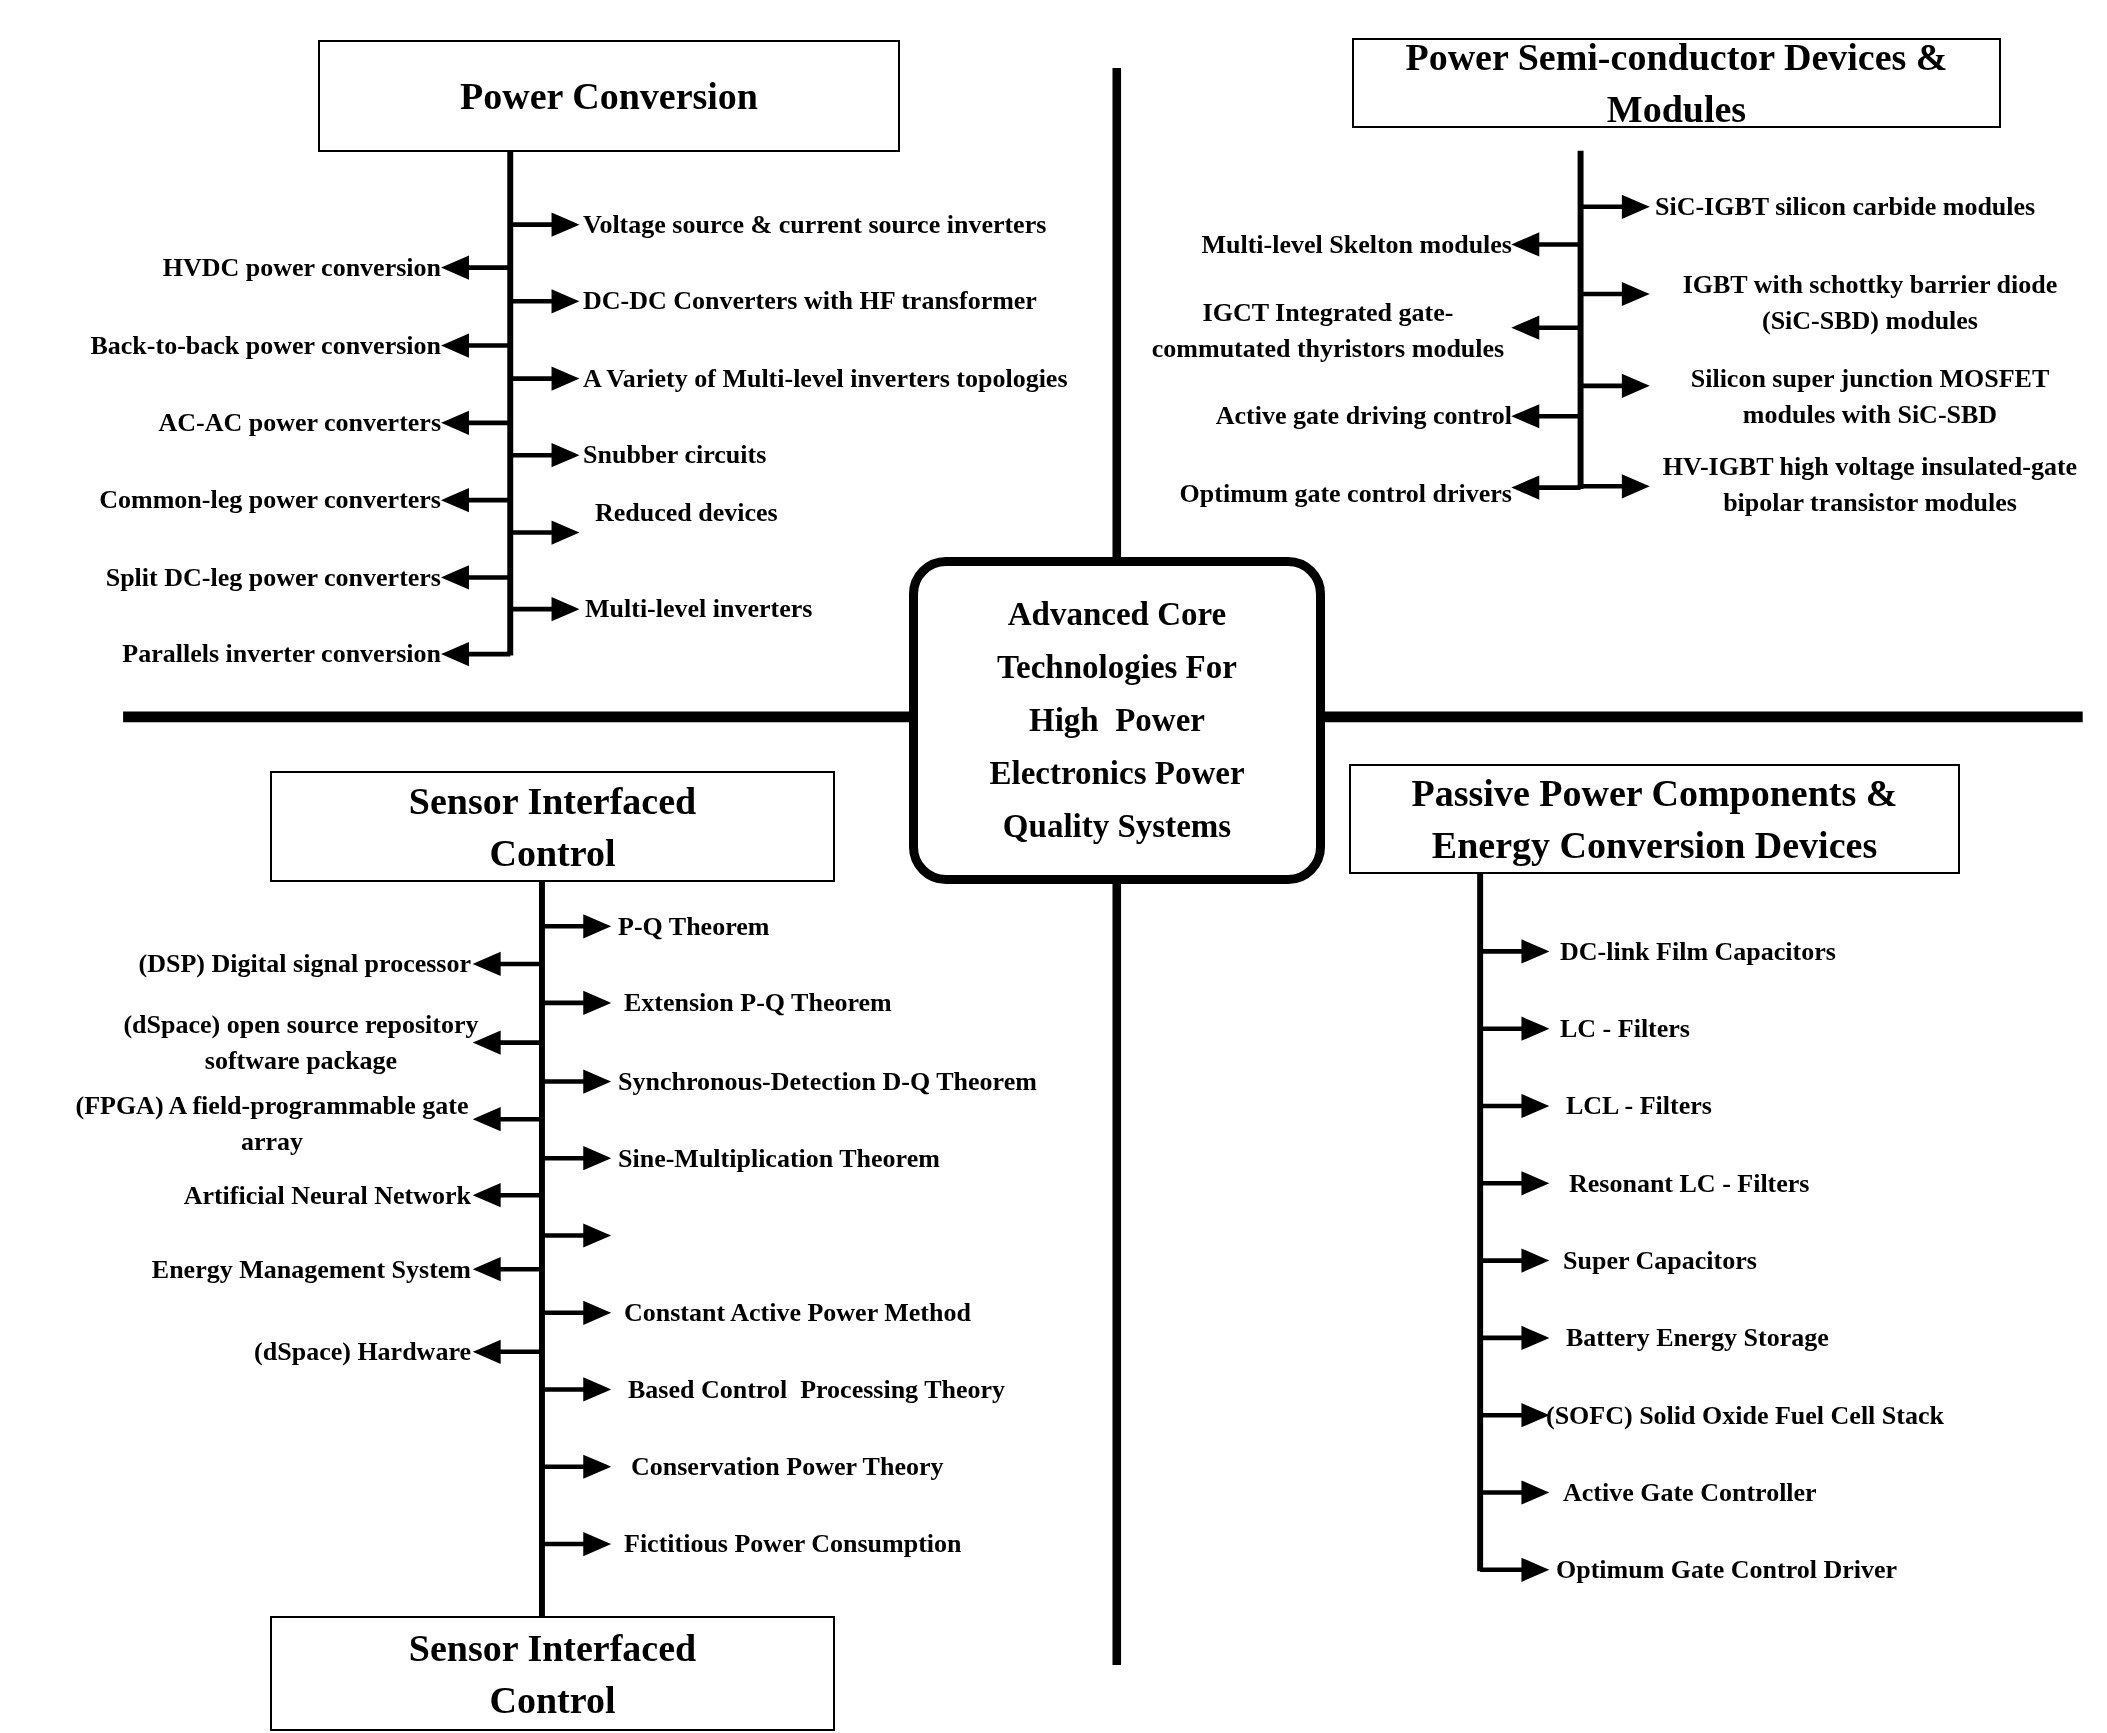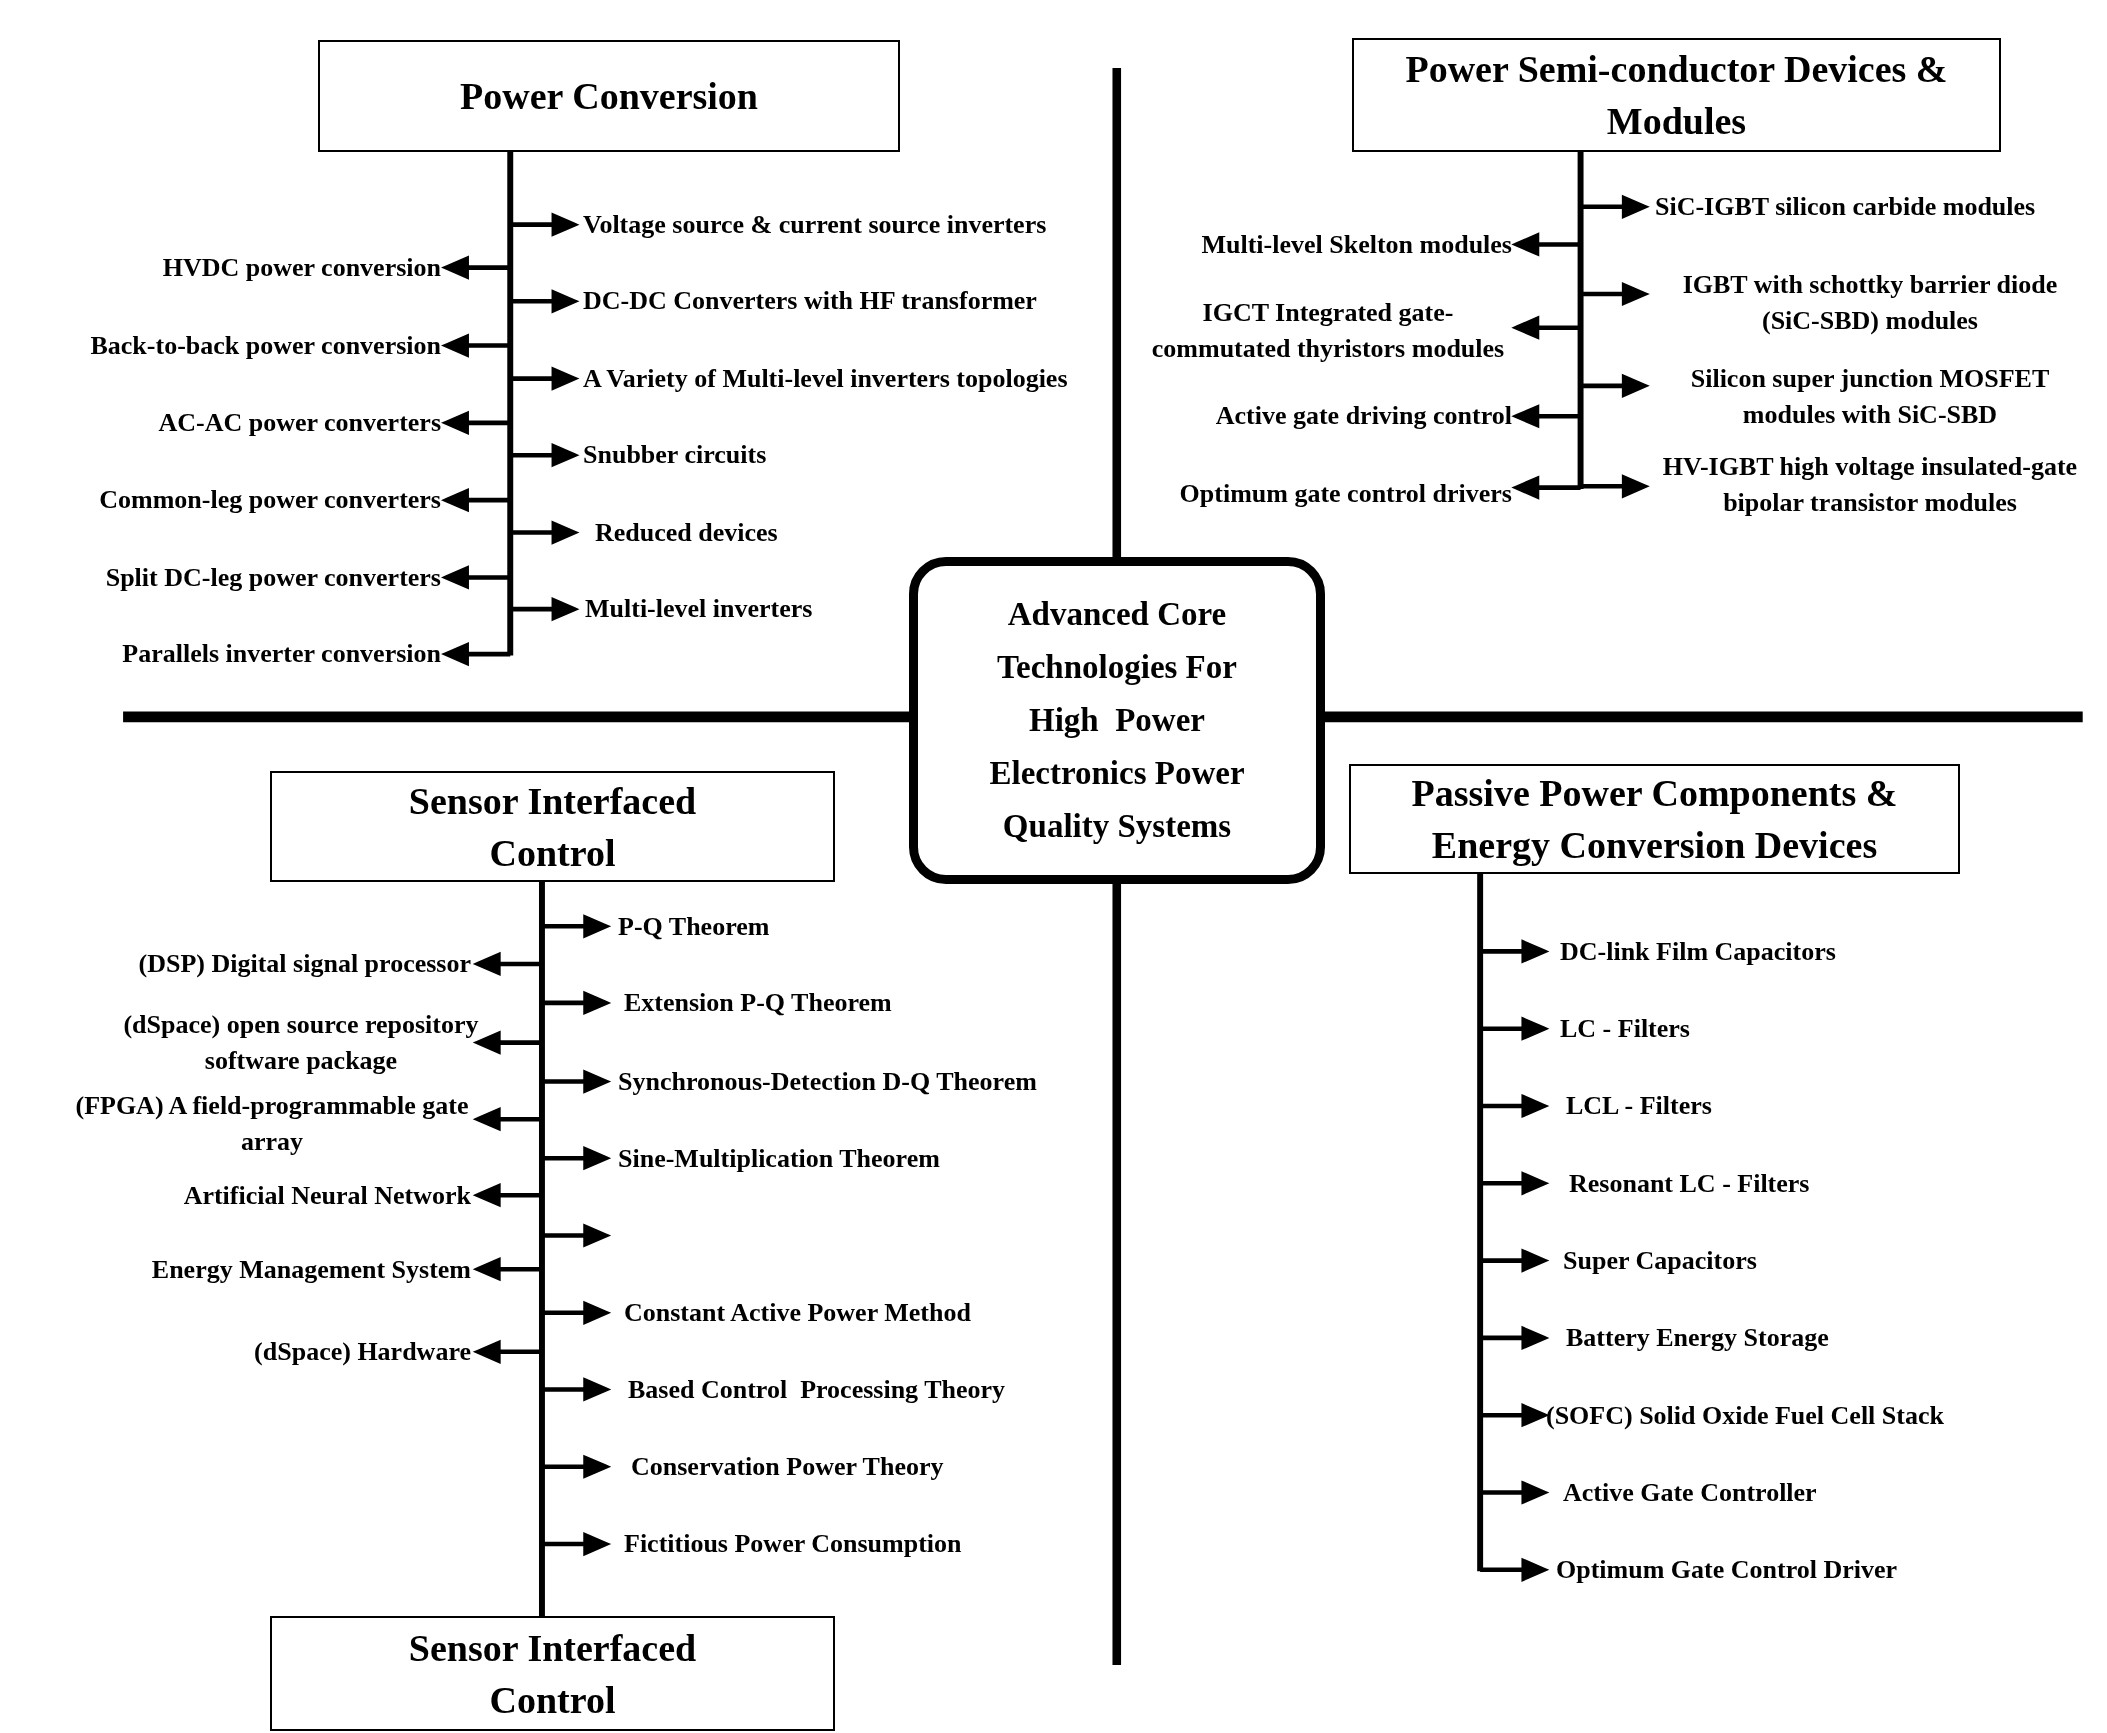--- a/index.html
+++ b/index.html
@@ -86,21 +86,21 @@
     <path class="ar" d="M2240 2025H2308M2336 2025L2306 2012V2038Z"></path>
     <path class="ar" d="M2240 2142H2308M2336 2142L2306 2129V2155Z"></path>
     <path class="ar" d="M2240 2259H2308M2336 2259L2306 2246V2272Z"></path>
     <path class="ar" d="M2240 2376H2308M2336 2376L2306 2363V2389Z"></path>
   </svg>
 
   <div class="box" id="box-tl" style="left:278px;top:40px;width:582px;height:112px;margin-left:40px;">
     <div class="tl">Power Conversion</div>
   </div>
 
-  <div class="box" id="box-tr" style="left:1352px;top:38px;width:649px;height:114px;">
+  <div class="box" id="box-tr" style="left:1352px;top:38px;width:649px;height:90px;">
     <div class="tl">Power Semi-conductor Devices &amp;</div>
     <div class="tl">Modules</div>
   </div>
 
   <div class="box" id="box-bl-top" style="left:270px;top:771px;width:565px;height:111px;">
     <div class="tl">Sensor Interfaced</div>
     <div class="tl">Control</div>
   </div>
 
   <div class="box" id="box-bl-bottom" style="left:270px;top:1616px;width:565px;height:115px;">
@@ -118,21 +118,21 @@
     <div class="cl">Technologies For</div>
     <div class="cl">High  Power</div>
     <div class="cl">Electronics Power</div>
     <div class="cl">Quality Systems</div>
   </div>
 
   <div class="lbl" style="left:583px;top:207px;">Voltage source &amp; current source inverters</div>
   <div class="lbl" style="left:583px;top:283px;">DC-DC Converters with HF transformer</div>
   <div class="lbl" style="left:583px;top:361px;">A Variety of Multi-level inverters topologies</div>
   <div class="lbl" style="left:583px;top:437px;">Snubber circuits</div>
-  <div class="lbl" style="left:595px;top:515px;text-align:center;">Reduced devices</div>
+  <div class="lbl" style="left:595px;top:495px;text-align:center;">Reduced devices</div>
   <div class="lbl" style="left:585px;top:591px;">Multi-level inverters</div>
 
   <div class="lbl l" style="right:1667px;top:250px;">HVDC power conversion</div>
   <div class="lbl l" style="right:1667px;top:328px;">Back-to-back power conversion</div>
   <div class="lbl l" style="right:1667px;top:405px;">AC-AC power converters</div>
   <div class="lbl l" style="right:1667px;top:482px;">Common-leg power converters</div>
   <div class="lbl l" style="right:1667px;top:560px;">Split DC-leg power converters</div>
   <div class="lbl l" style="right:1667px;top:636px;">Parallels inverter conversion</div>
 
   <div class="lbl" style="left:1655px;top:189px;">SiC-IGBT silicon carbide modules</div>

